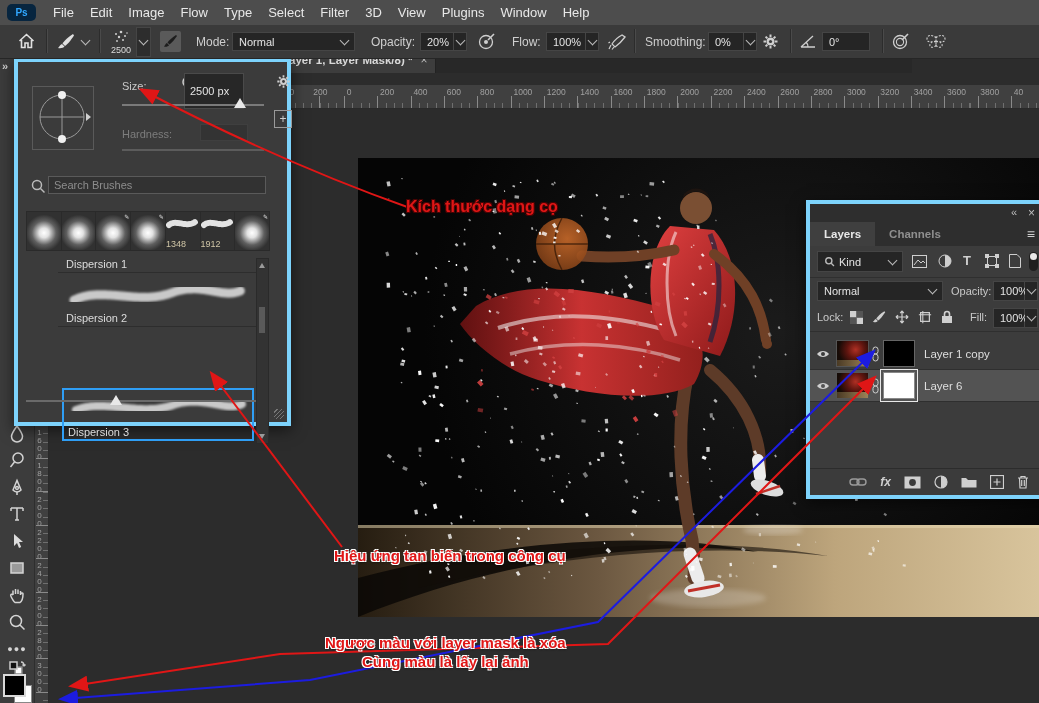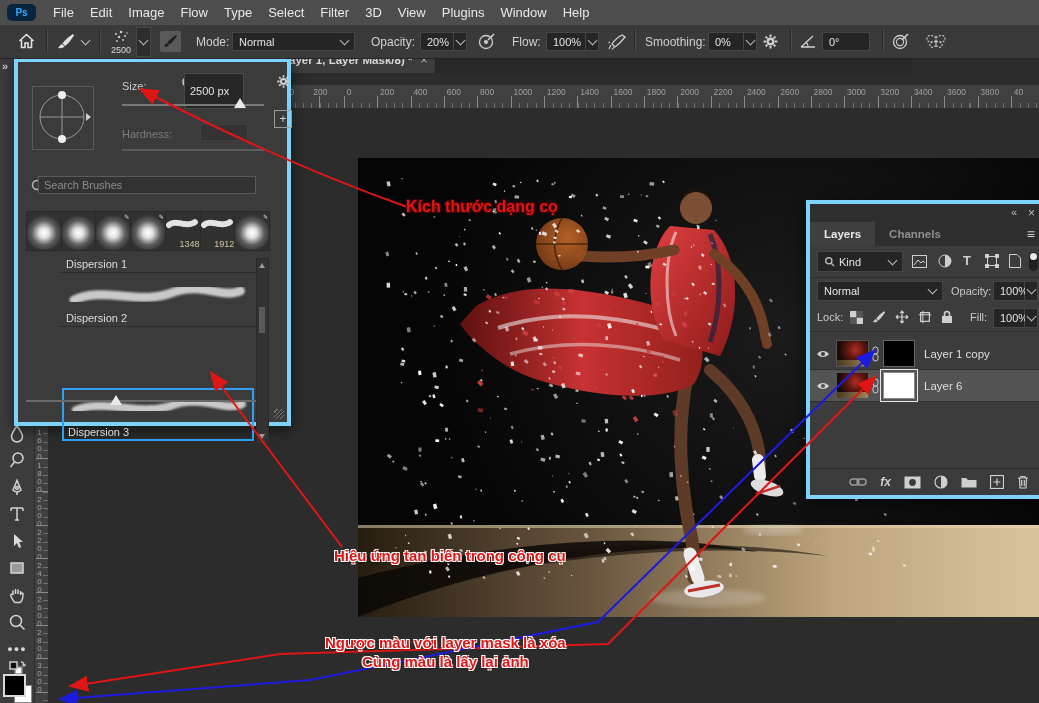--- a/index.html
+++ b/index.html
@@ -62,21 +62,21 @@
   .field{background:#272727;border:1px solid #4a4a4a;color:#e3e3e3;font-size:11px;display:flex;align-items:center;padding:0 5px;box-sizing:border-box}
   .slider{position:absolute;height:2px;background:#7a7a7a}
   .sthumb{position:absolute;width:0;height:0;border-left:6px solid transparent;border-right:6px solid transparent;border-bottom:10px solid #e8e8e8}
   #searchfield{position:absolute;left:44px;top:180px;width:204px;height:18px;background:#323232;border:1px solid #5a5a5a;
     color:#ddd;font-size:11px;padding:0 5px;box-sizing:border-box;font-family:"Liberation Sans",sans-serif}
   #searchfield::placeholder{color:#8d8d8d}
   #thumbrow{position:absolute;left:22px;top:207px;width:228px;height:40px;background:#2a2a2a;display:flex;gap:1px;padding:1px;box-sizing:border-box}
   .bthumb{position:relative;flex:1;background:#313131;overflow:hidden}
   .bthumb .soft{position:absolute;inset:0;background:radial-gradient(circle at 50% 55%,#ffffff 0%,#e2e2e2 18%,rgba(180,180,180,.35) 45%,transparent 68%)}
   .bthumb .badge{position:absolute;right:1px;top:1px;font-size:6px;color:#ddd}
-  .bthumb .num{position:absolute;bottom:1px;width:100%;text-align:right;font-size:9px;color:#cfc5a6}
+  .bthumb .num{position:absolute;bottom:1px;width:100%;text-align:left;font-size:9px;color:#cfc5a6}
   .bitem-name{position:absolute;left:48px;color:#dcdcdc;font-size:11px}
   .divline{position:absolute;left:40px;width:200px;height:1px;background:#2d2d2d}
   #selecteditem{position:absolute;left:44px;top:326px;width:192px;height:53px;border:2px solid #2f9ef5;box-sizing:border-box}
   .scrollbar{position:absolute;left:238px;width:11px;background:#333;border:1px solid #2a2a2a}
   .sb-thumb{position:absolute;left:2px;width:6px;background:#5a5a5a}
   .tri{width:0;height:0;position:absolute}
   #grip{position:absolute;right:3px;bottom:3px;width:10px;height:10px;
     background:repeating-linear-gradient(135deg,transparent 0 2px,#777 2px 3px)}
 
   
@@ -822,21 +822,21 @@
     <div class="sthumb" style="left:216px;top:36px"></div>
     <div class="abs" style="left:256px;top:48px;width:16px;height:16px;border:1px solid #9a9a9a;color:#cfcfcf;font-size:12px;display:flex;align-items:center;justify-content:center">+</div>
     <div class="plabel dim abs" style="left:104px;top:66px">Hardness:</div>
     <div class="field abs" style="left:182px;top:62px;width:48px;height:17px;background:#333;border-color:#3f3f3f"></div>
     <div class="slider" style="left:104px;top:87px;width:142px;background:#5c5c5c"></div>
 
     <svg class="abs" style="left:12px;top:116px" width="16" height="16" viewBox="0 0 16 16">
         <circle cx="7" cy="7" r="4.5" stroke="#bbb" fill="none" stroke-width="1.5"></circle>
         <path d="M10.5,10.5 L14.5,14.5" stroke="#bbb" stroke-width="1.5"></path>
       </svg>
-    <input id="searchfield" style="left: 20px; top: 114px; width: 218px;" placeholder="Search Brushes">
+    <input id="searchfield" style="left: 30px; top: 114px; width: 218px;" placeholder="Search Brushes">
 
     <div id="thumbrow" style="left:8px;top:149px;width:244px">
         <div class="bthumb">
           <div class="soft"></div>
         </div>
         <div class="bthumb">
           <div class="soft"></div>
         </div>
         <div class="bthumb">
           <div class="soft"></div>

